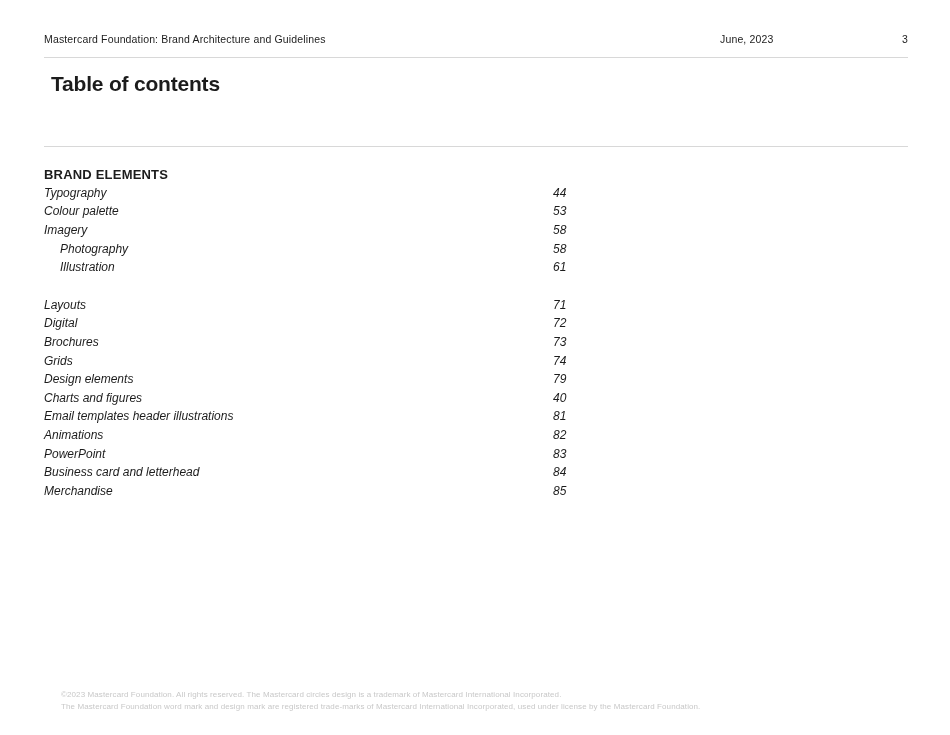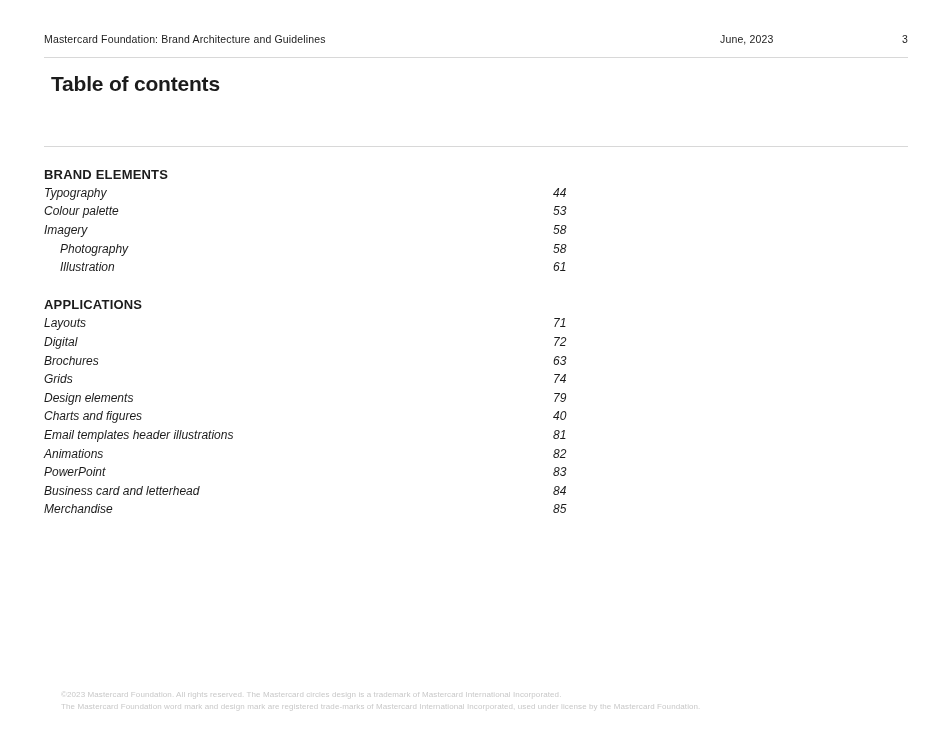--- a/index.html
+++ b/index.html
@@ -113,32 +113,31 @@
         <div class="toc-row">
           <span class="toc-label indent1">Photography</span>
           <span class="toc-page">58</span>
         </div>
         <div class="toc-row">
           <span class="toc-label indent1">Illustration</span>
           <span class="toc-page">61</span>
         </div>
       </div>
       <div class="toc-section">
-        <div class="toc-heading">APPLICATIONS</div>
         <div class="toc-row">
           <span class="toc-label">Layouts</span>
           <span class="toc-page">71</span>
         </div>
         <div class="toc-row">
           <span class="toc-label">Digital</span>
           <span class="toc-page">72</span>
         </div>
         <div class="toc-row">
           <span class="toc-label">Brochures</span>
-          <span class="toc-page">63</span>
+          <span class="toc-page">73</span>
         </div>
         <div class="toc-row">
           <span class="toc-label">Grids</span>
           <span class="toc-page">74</span>
         </div>
         <div class="toc-row">
           <span class="toc-label">Design elements</span>
           <span class="toc-page">79</span>
         </div>
         <div class="toc-row">

